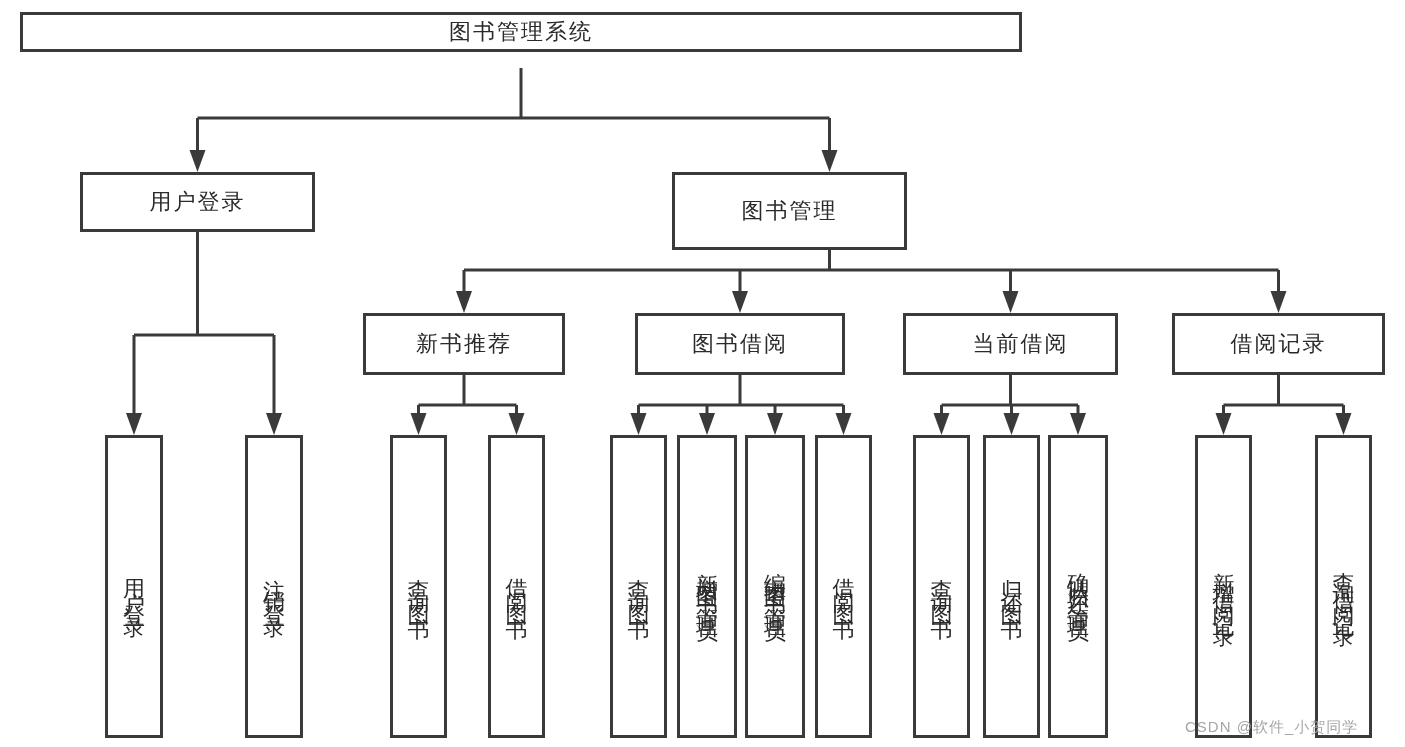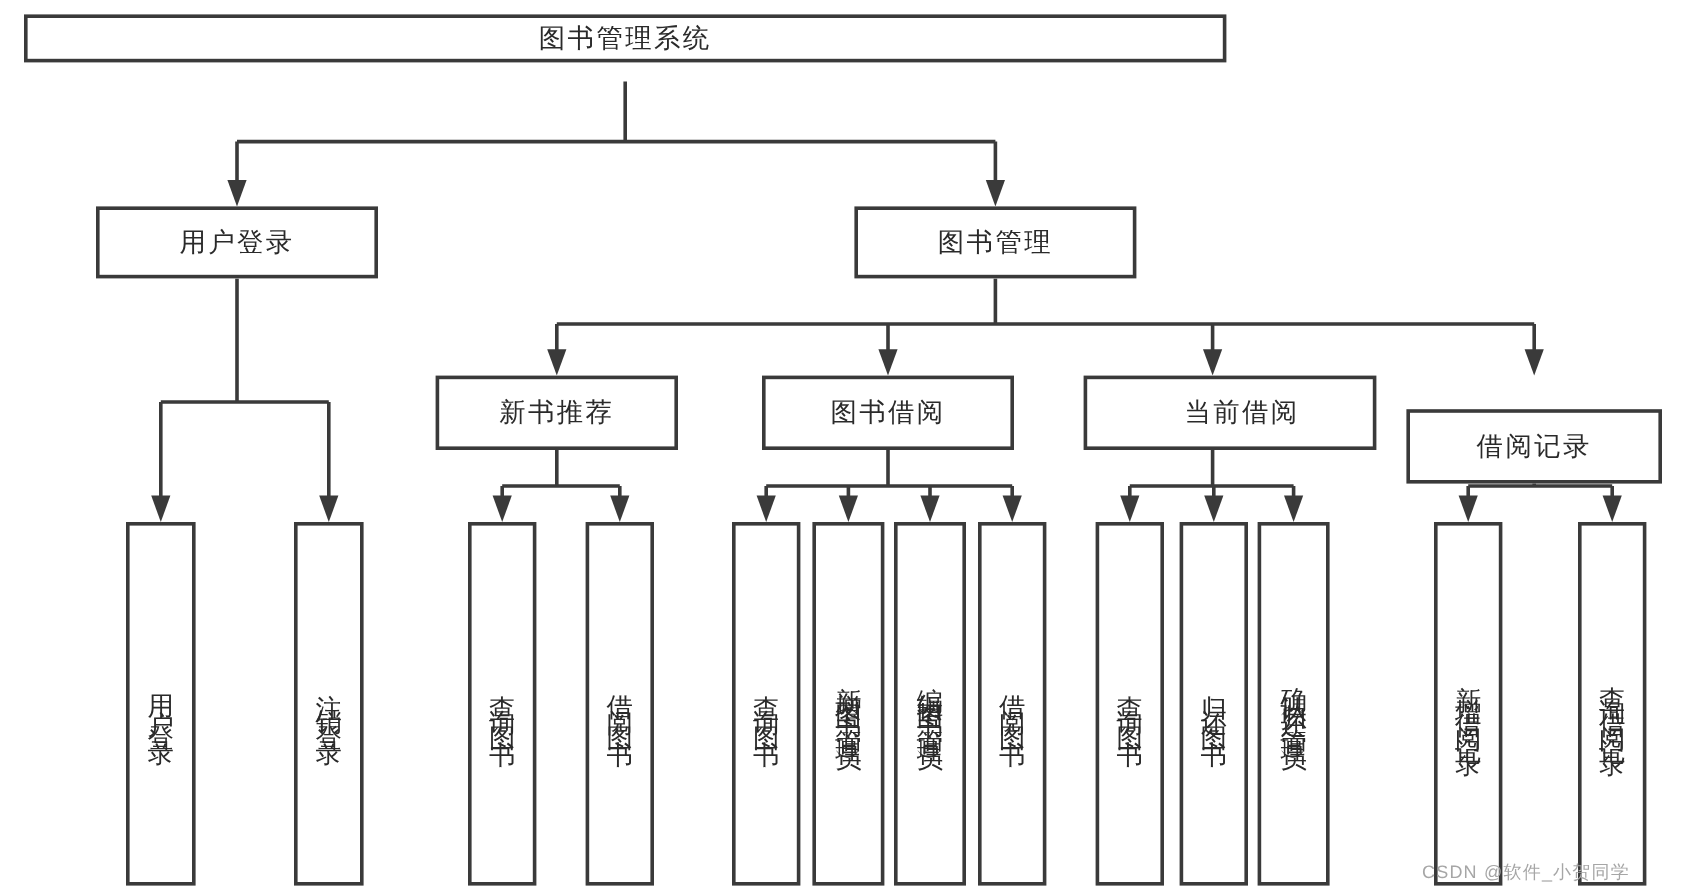--- a/index.html
+++ b/index.html
@@ -92,34 +92,34 @@
     </g>
   </svg>
 
   <div class="node" style="left:20px;top:12px;width:1002px;height:40px;">
     <span>图书管理系统</span>
   </div>
 
   <div class="node" style="left:80px;top:172px;width:235px;height:60px;">
     <span>用户登录</span>
   </div>
-  <div class="node" style="left:712px;top:172px;width:235px;height:60px;">
+  <div class="node" style="left:672px;top:172px;width:235px;height:78px;">
     <span>图书管理</span>
   </div>
 
   <div class="node" style="left:635px;top:313px;width:210px;height:62px;">
     <span>图书借阅</span>
   </div>
   <div class="node" style="left:363px;top:313px;width:202px;height:62px;">
     <span>新书推荐</span>
   </div>
-  <div class="node" style="left:903px;top:313px;width:244px;height:62px;padding-left:20px;">
+  <div class="node" style="left:903px;top:313px;width:215px;height:62px;padding-left:20px;">
     <span>当前借阅</span>
   </div>
-  <div class="node" style="left:1172px;top:313px;width:213px;height:62px;margin-top:28px;">
+  <div class="node" style="left:1172px;top:313px;width:213px;height:62px;">
     <span>借阅记录</span>
   </div>
 
   <div class="node vnode" style="left:105px;top:435px;width:58px;height:303px;">
     <span>用户登录</span>
   </div>
   <div class="node vnode" style="left:245px;top:435px;width:58px;height:303px;">
     <span>注销登录</span>
   </div>
 

